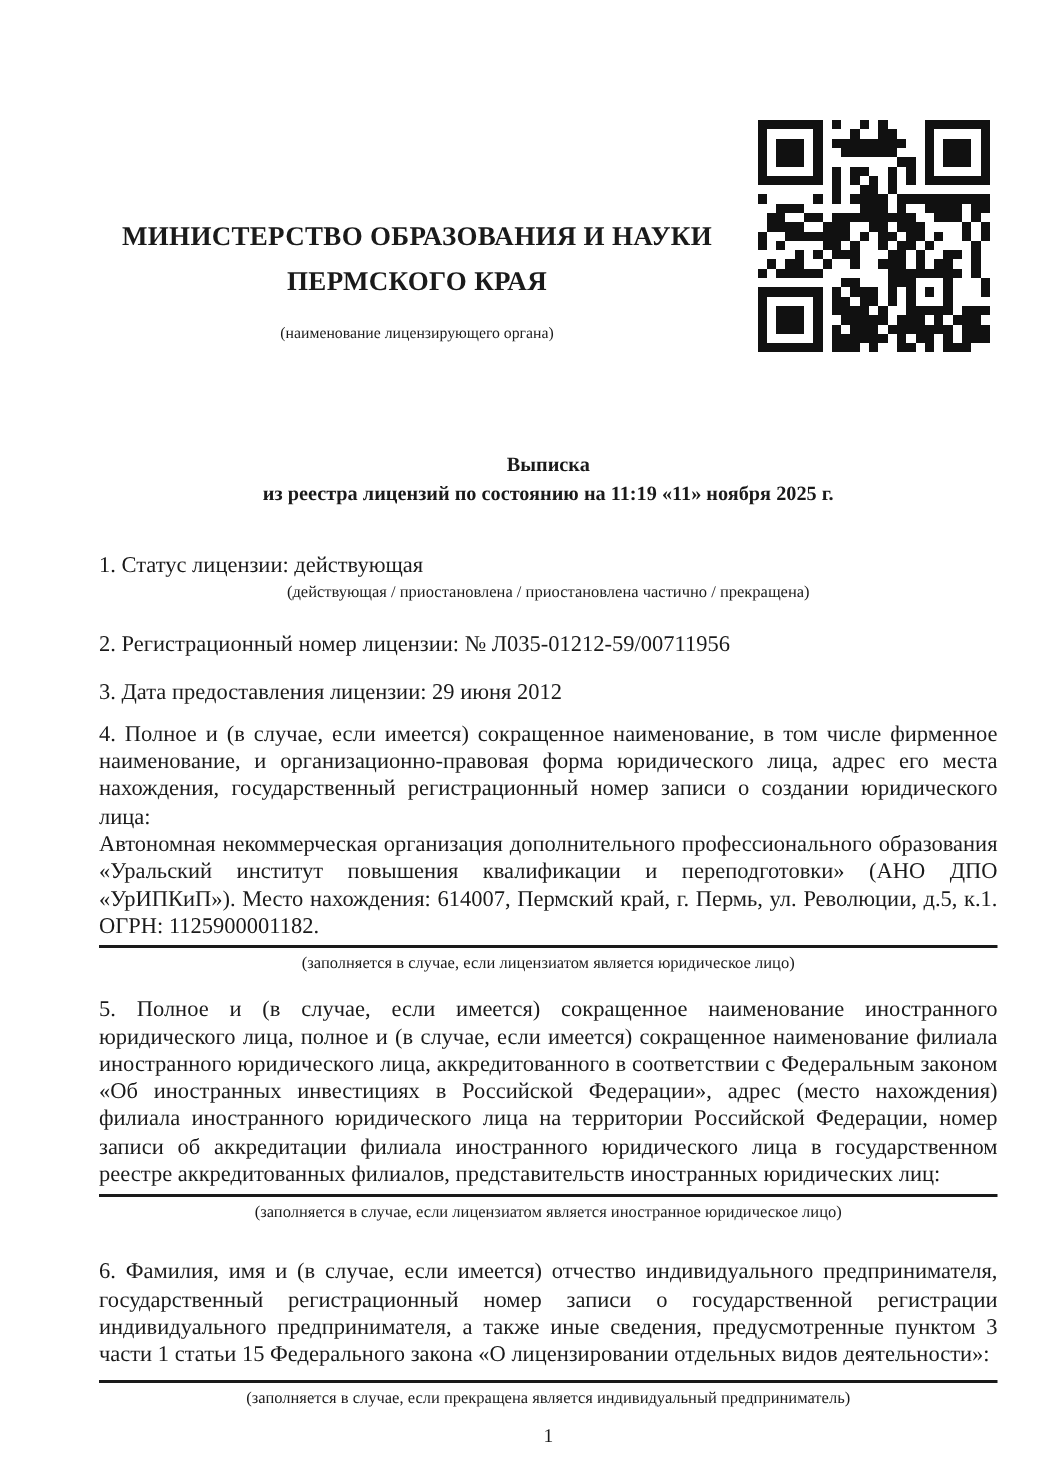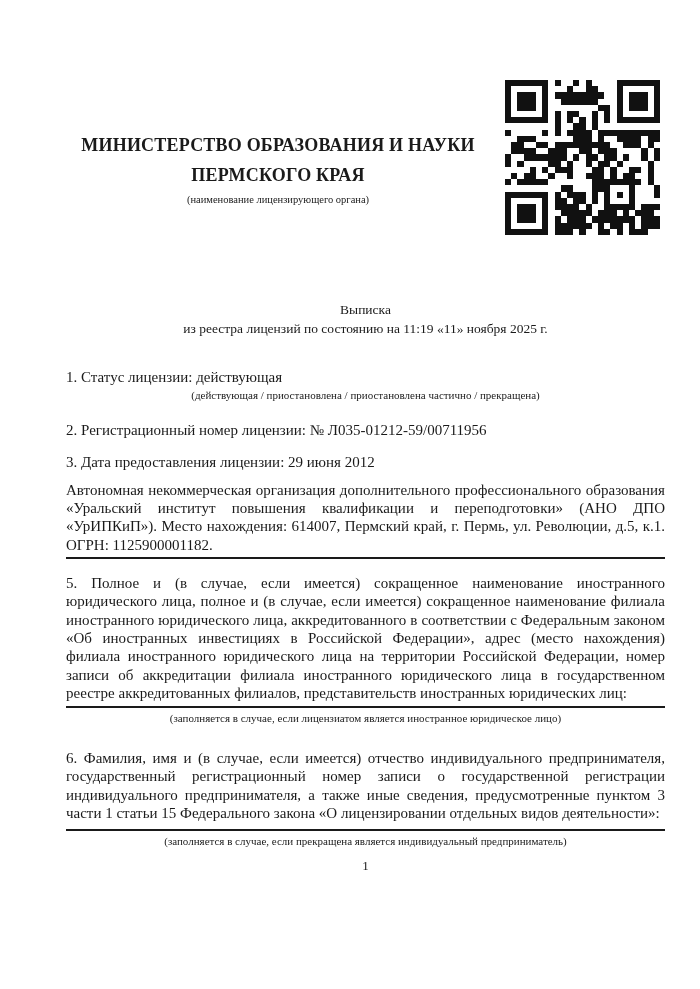--- a/index.html
+++ b/index.html
@@ -12,42 +12,42 @@
   .page{
     position:relative;
     width:700px;height:989px;
     box-sizing:border-box;
     padding:0 35px 0 66px;
     background:#ffffff;
   }
   
   .header-zone{position:relative;height:245px;}
   .org-block{
-    position:absolute;left:0;top:130px;width:424px;
+    position:absolute;left:0;top:142px;width:424px;
     text-align:center;
   }
   .org-name{
     font-weight:bold;
     font-size:18px;line-height:30px;
     letter-spacing:.2px;
     white-space:nowrap;
   }
   .org-caption{
-    font-size:10.5px;line-height:14px;margin-top:3px;
+    font-size:10.5px;line-height:14px;margin-top:14px;
   }
   .qr{
     position:absolute;top:80px;right:5px;
     width:155px;height:155px;
   }
   .qr svg{display:block;width:155px;height:155px;shape-rendering:crispEdges;}
   
   .doc-title{
     margin-top:55px;
     text-align:center;
-    font-size:13.5px;line-height:19px;
+    font-size:13.5px;line-height:19px;font-weight:bold;
   }
   
   .item p{
     margin:0;
     font-size:15px;line-height:18.3px;
     text-align:justify;
     -moz-text-align-last:left;text-align-last:left;
   }
   .small-caption{
     font-size:11px;line-height:13px;
@@ -447,22 +447,24 @@
 
   <div class="item mt-i2">
     <p>2. Регистрационный номер лицензии: № Л035-01212-59/00711956</p>
   </div>
 
   <div class="item mt-i3">
     <p>3. Дата предоставления лицензии: 29 июня 2012</p>
   </div>
 
   <div class="item mt-i4">
+    <p>4. Полное и (в случае, если имеется) сокращенное наименование, в том числе фирменное наименование, и организационно-правовая форма юридического лица, адрес его места нахождения, государственный регистрационный номер записи о создании юридического лица:</p>
     <p>Автономная некоммерческая организация дополнительного профессионального образования «Уральский институт повышения квалификации и переподготовки» (АНО ДПО «УрИПКиП»). Место нахождения: 614007, Пермский край, г. Пермь, ул. Революции, д.5, к.1. ОГРН: 1125900001182.</p>
     <div class="rule rule-i4"></div>
+    <div class="small-caption cap-after-rule">(заполняется в случае, если лицензиатом является юридическое лицо)</div>
   </div>
 
   <div class="item mt-i5">
     <p>5. Полное и (в случае, если имеется) сокращенное наименование иностранного юридического лица, полное и (в случае, если имеется) сокращенное наименование филиала иностранного юридического лица, аккредитованного в соответствии с Федеральным законом «Об иностранных инвестициях в Российской Федерации», адрес (место нахождения) филиала иностранного юридического лица на территории Российской Федерации, номер записи об аккредитации филиала иностранного юридического лица в государственном реестре аккредитованных филиалов, представительств иностранных юридических лиц:</p>
     <div class="rule rule-i5"></div>
     <div class="small-caption cap-after-rule">(заполняется в случае, если лицензиатом является иностранное юридическое лицо)</div>
   </div>
 
   <div class="item mt-i6">
     <p>6. Фамилия, имя и (в случае, если имеется) отчество индивидуального предпринимателя, государственный регистрационный номер записи о государственной регистрации индивидуального предпринимателя, а также иные сведения, предусмотренные пунктом 3 части 1 статьи 15 Федерального закона «О лицензировании отдельных видов деятельности»:</p>

